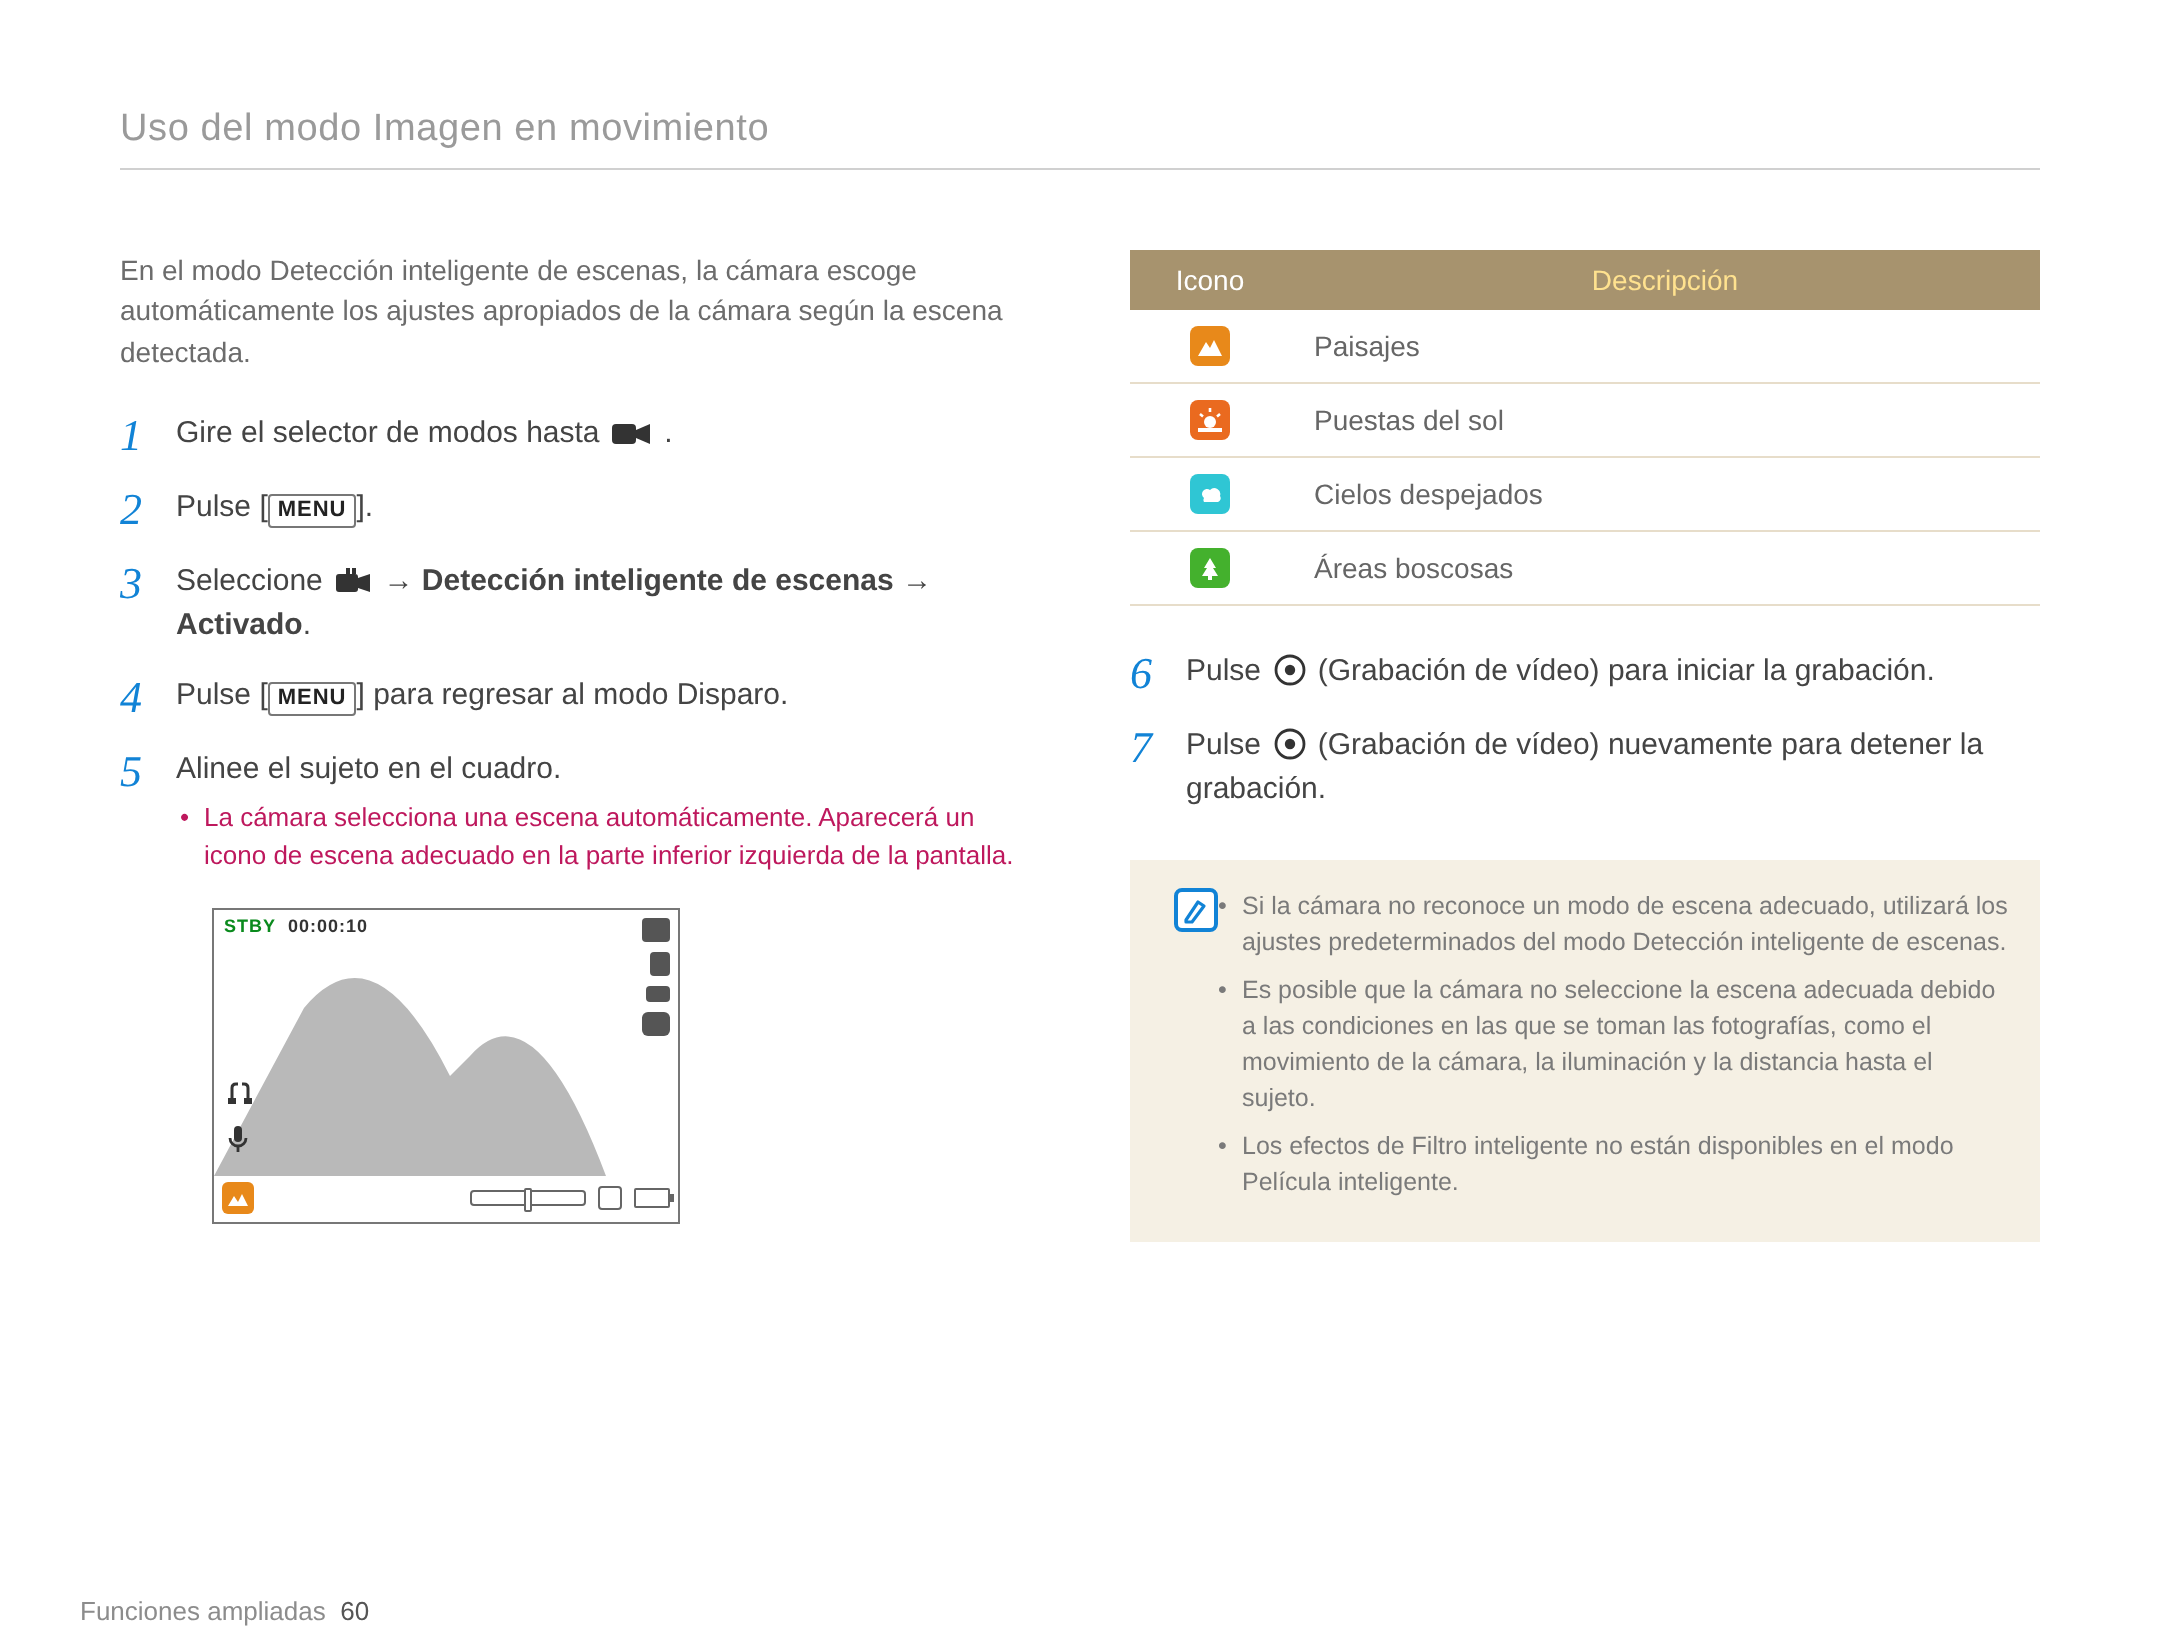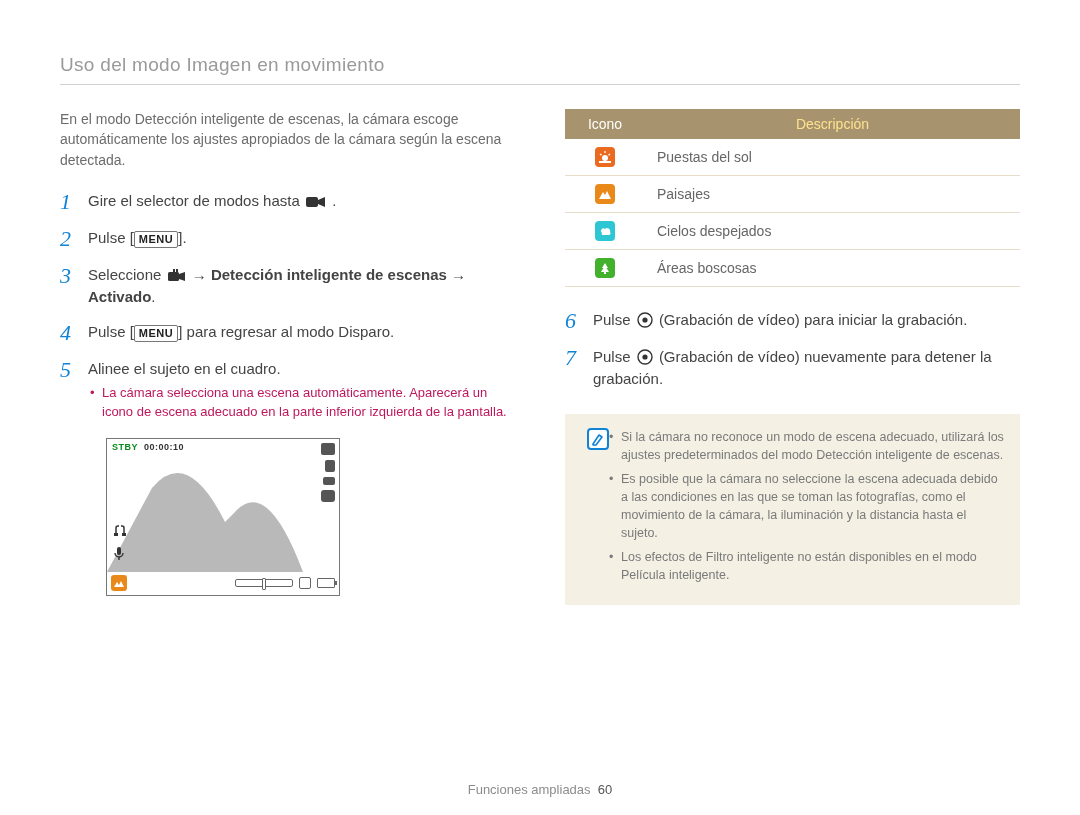--- a/index.html
+++ b/index.html
@@ -14,21 +14,21 @@
   .page {
     padding: 54px 60px 0 60px;
   }
   .chapter-header {
     font-size: 19px;
     color: #9a9a9a;
     font-weight: 300;
     letter-spacing: .3px;
     border-bottom: 1px solid #d0d0d0;
     padding-bottom: 8px;
-    margin-bottom: 24px;
+    margin-bottom: 40px;
   }
   .columns {
     display: flex;
     gap: 50px;
   }
   .col {
     flex: 1 1 0;
     min-width: 0;
   }
   h2.section-title {
@@ -180,22 +180,22 @@
   }
   .note-icon {
     width:22px; height:22px; border:2px solid #1183d6; border-radius:4px;
     flex:0 0 22px; display:flex; align-items:center; justify-content:center;
     color:#1183d6; background:#fff;
   }
   .note-box ul { list-style:none; }
   .note-box ul li { position:relative; padding-left:12px; line-height:1.45; margin-bottom:6px; }
   .note-box ul li::before { content:"•"; position:absolute; left:0; }
   .footer {
-    position:absolute; bottom:18px; left:0; width:100%;
-    text-align:center; font-size:13px; color:#8c8c8c;
+    position:absolute; bottom:2px; left:0; width:100%;
+    text-align:left; font-size:13px; color:#8c8c8c;padding-left:40px;
   }
   .footer .pg { color:#555; }
 </style>
 </head>
 <body>
 
 <div class="page">
 
   <div class="chapter-header">Uso del modo Imagen en movimiento</div>
 
@@ -311,41 +311,41 @@
       <table class="scene-table">
         <thead>
           <tr>
             <th>Icono</th>
             <th>Descripción</th>
           </tr>
         </thead>
         <tbody>
           <tr>
             <td class="icon-cell">
+              <span class="scene-icon ic-orange">
+                <svg width="12" height="10" viewBox="0 0 12 10">
+                    <path d="M0 10 L4 3 L6 6 L8 2 L12 10 Z" fill="#fff"></path>
+                  </svg>
+              </span>
+            </td>
+            <td>Paisajes</td>
+          </tr>
+          <tr>
+            <td class="icon-cell">
               <span class="scene-icon ic-orange2">
                 <svg width="12" height="12" viewBox="0 0 12 12">
                     <circle cx="6" cy="7" r="3" fill="#fff"></circle>
                     <line x1="6" y1="0" x2="6" y2="2" stroke="#fff" stroke-width="1.3"></line>
                     <line x1="1" y1="3" x2="2.5" y2="4.2" stroke="#fff" stroke-width="1.3"></line>
                     <line x1="11" y1="3" x2="9.5" y2="4.2" stroke="#fff" stroke-width="1.3"></line>
                     <rect x="0" y="10" width="12" height="2" fill="#fff"></rect>
                   </svg>
               </span>
             </td>
             <td>Puestas del sol</td>
-          </tr>
-          <tr>
-            <td class="icon-cell">
-              <span class="scene-icon ic-orange">
-                <svg width="12" height="10" viewBox="0 0 12 10">
-                    <path d="M0 10 L4 3 L6 6 L8 2 L12 10 Z" fill="#fff"></path>
-                  </svg>
-              </span>
-            </td>
-            <td>Paisajes</td>
           </tr>
           <tr>
             <td class="icon-cell">
               <span class="scene-icon ic-cyan">
                 <svg width="12" height="10" viewBox="0 0 12 10">
                     <path d="M3 7 A2.5 2.5 0 0 1 6 3 A3 3 0 0 1 11 6 A2 2 0 0 1 10 9 L3 9 A2 2 0 0 1 3 7 Z" fill="#fff"></path>
                   </svg>
               </span>
             </td>
             <td>Cielos despejados</td>

